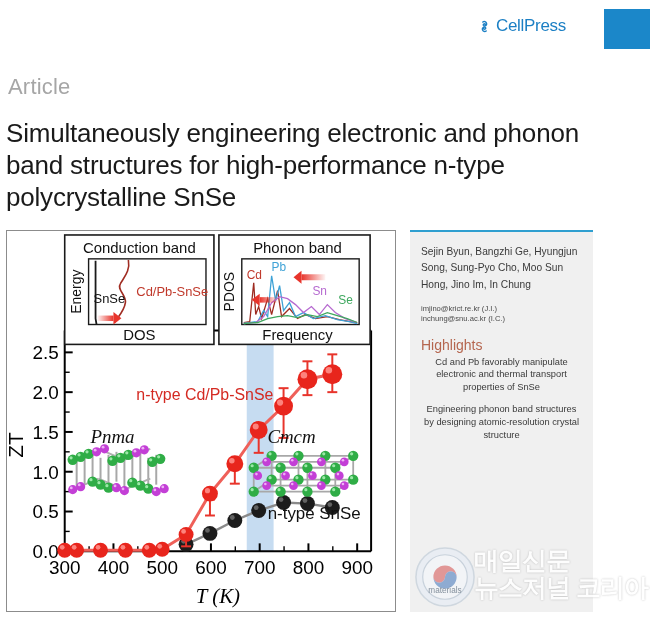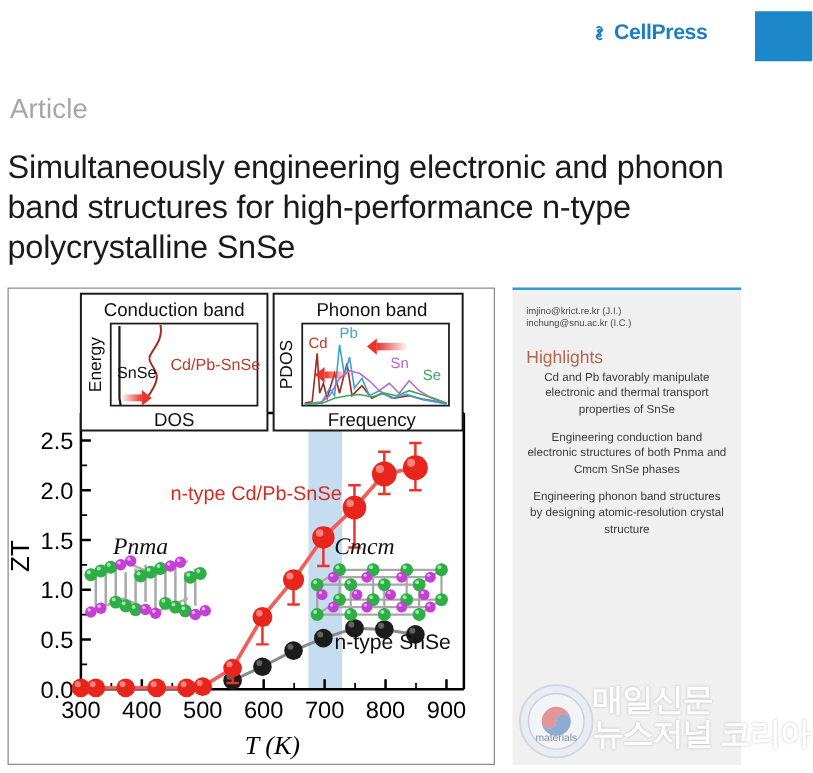--- a/index.html
+++ b/index.html
@@ -28,21 +28,21 @@
     color: #1b7fc4;
     letter-spacing: -0.5px;
     font-family: "Liberation Sans", sans-serif;
   }
   .cellpress {
     position: absolute; right: 84px; top: 16px;
     display: flex; align-items: center; gap: 4px;
   }
   .cellpress-mark { width: 15px; height: 15px; display:block; }
   .cellpress-word {
-    font-size: 17px; font-weight: bold; color: #1b7fc4;
+    font-size: 17px; font-weight: normal; color: #1b7fc4;
     letter-spacing: -0.3px;
     text-align: right;
   }
   .blue-square {
     position: absolute; right: 0px; top: 9px;
     width: 46px; height: 40px; background: #1b87c9;
   }
 
   
   .kicker {
@@ -546,29 +546,29 @@
         <g>
           <rect x="254" y="66.5" width="18" height="5.5" fill="url(#gradArrowL)"></rect>
           <polygon points="254,63 246,69.2 254,75.5" fill="#e8342b"></polygon>
         </g>
       </g>
 
     </svg>
   </div>
 
   <div class="info-panel">
+    <div class="authors">Sejin Byun, Bangzhi Ge, Hyungjun Song, Sung-Pyo Cho, Moo Sun Hong, Jino Im, In Chung</div>
 
     <div class="emails">
       <div class="email-line">imjino@krict.re.kr (J.I.)</div>
       <div class="email-line">inchung@snu.ac.kr (I.C.)</div>
     </div>
 
     <div class="highlights-head">Highlights</div>
     <div class="highlight-item">Cd and Pb favorably manipulate electronic and thermal transport properties of SnSe</div>
-    <div class="highlight-item">Engineering conduction band electronic structures of both Pnma and Cmcm SnSe phases</div>
     <div class="highlight-item">Engineering phonon band structures by designing atomic-resolution crystal structure</div>
   </div>
 
   <div class="watermark">
     <svg class="wm-seal" viewBox="0 0 64 64">
       <circle cx="32" cy="32" r="30" fill="#e7edf5" stroke="#c3ced9" stroke-width="1.6"></circle>
       <circle cx="32" cy="32" r="23" fill="#f3f6fa" stroke="#b9c6d4" stroke-width="1.2"></circle>
       <path d="M20 32a12 12 0 0 1 24 0 6 6 0 0 0-12 0 6 6 0 0 1-12 0z" fill="#d44a4a" opacity="0.75"></path>
       <path d="M44 32a12 12 0 0 1-24 0 6 6 0 0 0 12 0 6 6 0 0 1 12 0z" fill="#3b6fb5" opacity="0.75"></path>
       <text x="32" y="48" font-family="Liberation Sans, sans-serif" font-size="8.5" fill="#5a6b7d" text-anchor="middle">materials</text>

